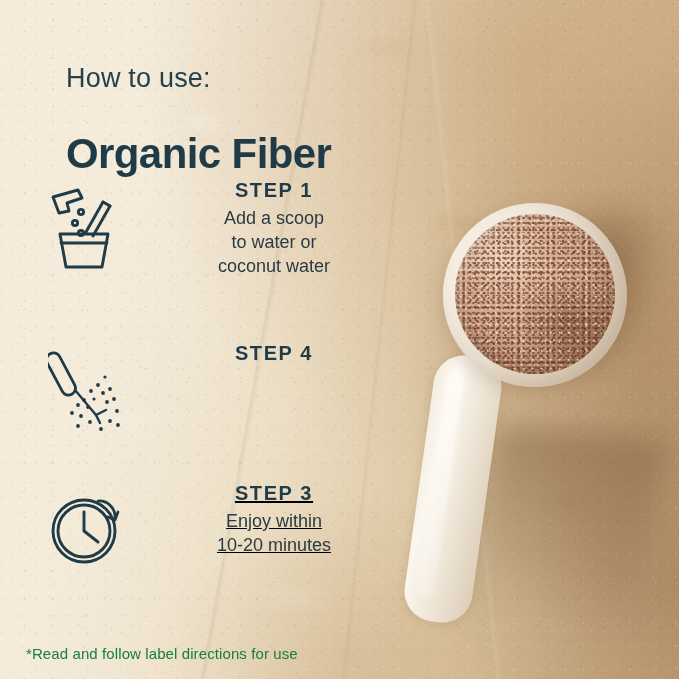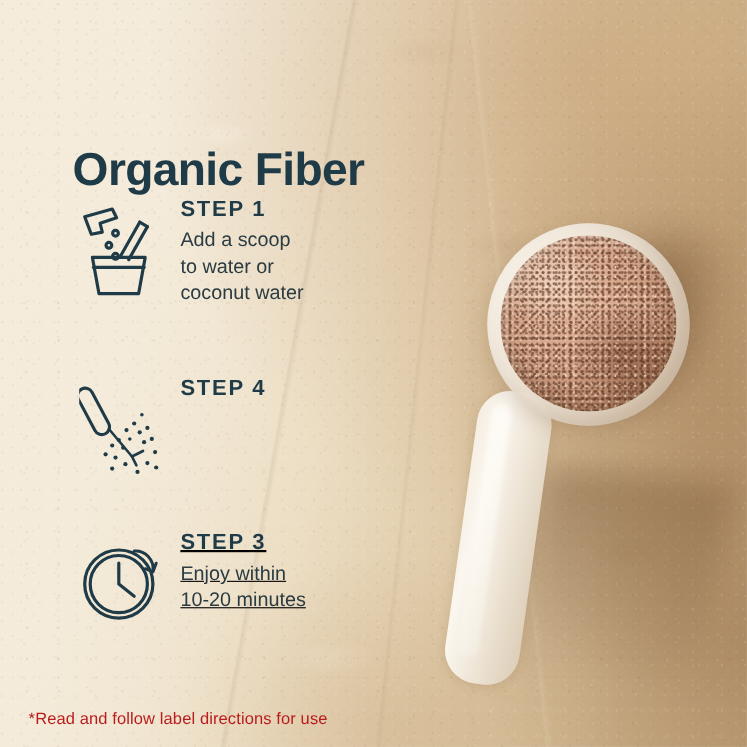--- a/index.html
+++ b/index.html
@@ -176,24 +176,25 @@
     left: 66px; top: 99px;
     font-size: 42px;
     font-weight: 700;
     letter-spacing: -.6px;
     color: #1f3b47;
     margin-top: 31px;
   }
 
   .step {
     position: absolute;
-    left: 72px;
+    left: 48px;
     width: 360px;
     display: flex;
     align-items: flex-start;
+    text-align: center;
   }
   .step-1 { top: 178px; }
   .step-2 { top: 341px; }
   .step-3 { top: 481px; text-decoration: underline; }
 
   .step-icon {
     width: 92px;
     flex: 0 0 92px;
     display: flex;
     justify-content: flex-start;
@@ -214,21 +215,21 @@
     line-height: 1.33;
     color: #2a3b42;
     font-weight: 400;
     white-space: pre-line;
   }
 
   .footnote {
     position: absolute;
     left: 26px; top: 645px;
     font-size: 15px;
-    color: #b91c1c;
+    color: #15803d;
     letter-spacing: .1px;
   }
 
   svg { display: block; }
 </style>
 </head>
 <body>
 
 <div id="stage">
 
@@ -242,20 +243,21 @@
     <div class="scoop-shadow"></div>
     <div class="scoop-shadow2"></div>
     <div class="scoop-handle"></div>
     <div class="scoop-handle-hl"></div>
     <div class="scoop-bowl"></div>
     <div class="scoop-powder"></div>
     <div class="scoop-powder-grain"></div>
     <div class="scoop-rim-shade"></div>
   </div>
 
+  <div class="kicker">How to use:</div>
   <div class="headline">Organic Fiber</div>
 
   <div class="step step-1">
     <div class="step-icon">
       <span>
         <svg width="72" height="86" viewBox="0 0 72 86" fill="none" stroke="#1f3b47" stroke-width="2.9" stroke-linecap="round" stroke-linejoin="round">
 
           <path d="M5 13 L30 6 L34 14 L19 19 L21 27 L11 29 Z"></path>
 
           <circle cx="33" cy="28" r="2.6" fill="none"></circle>

